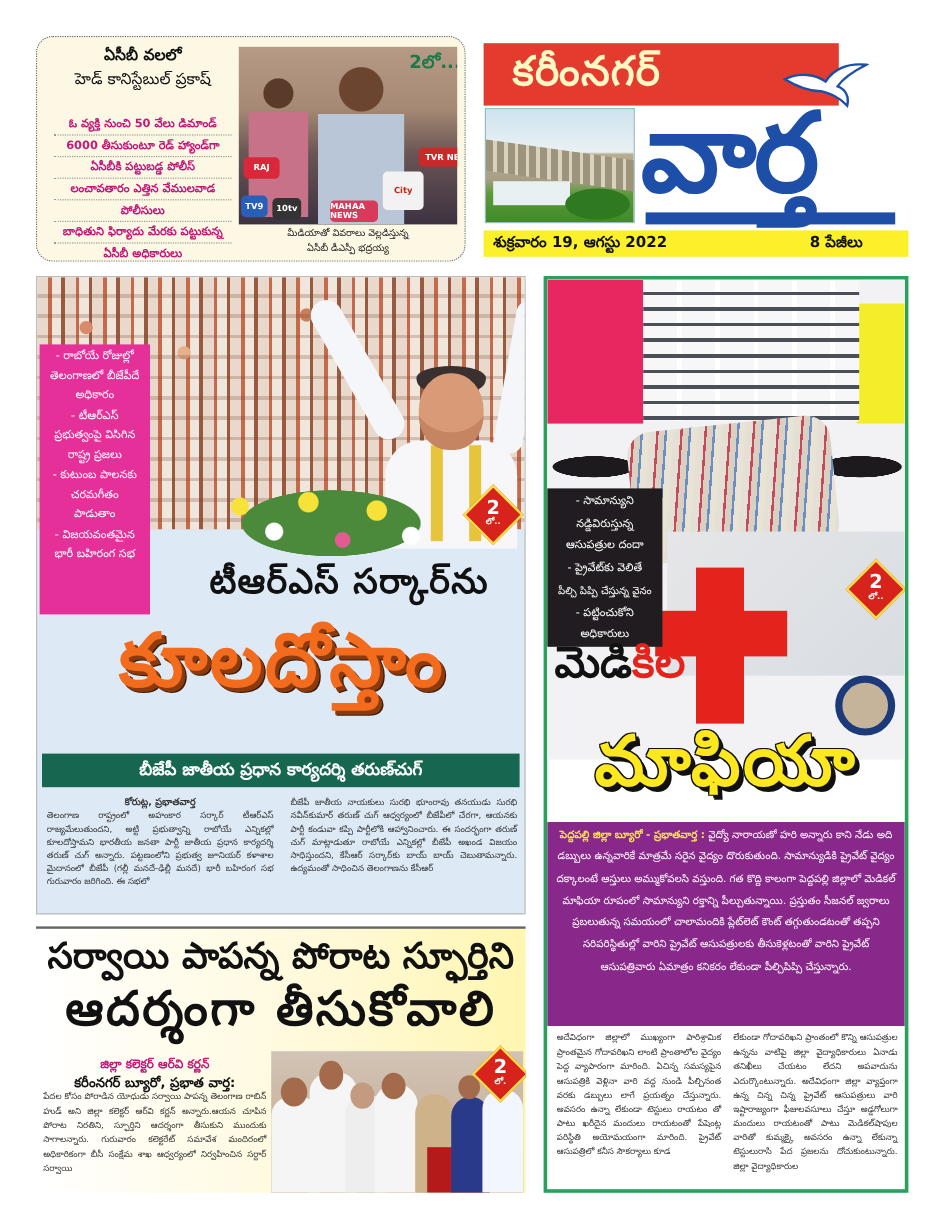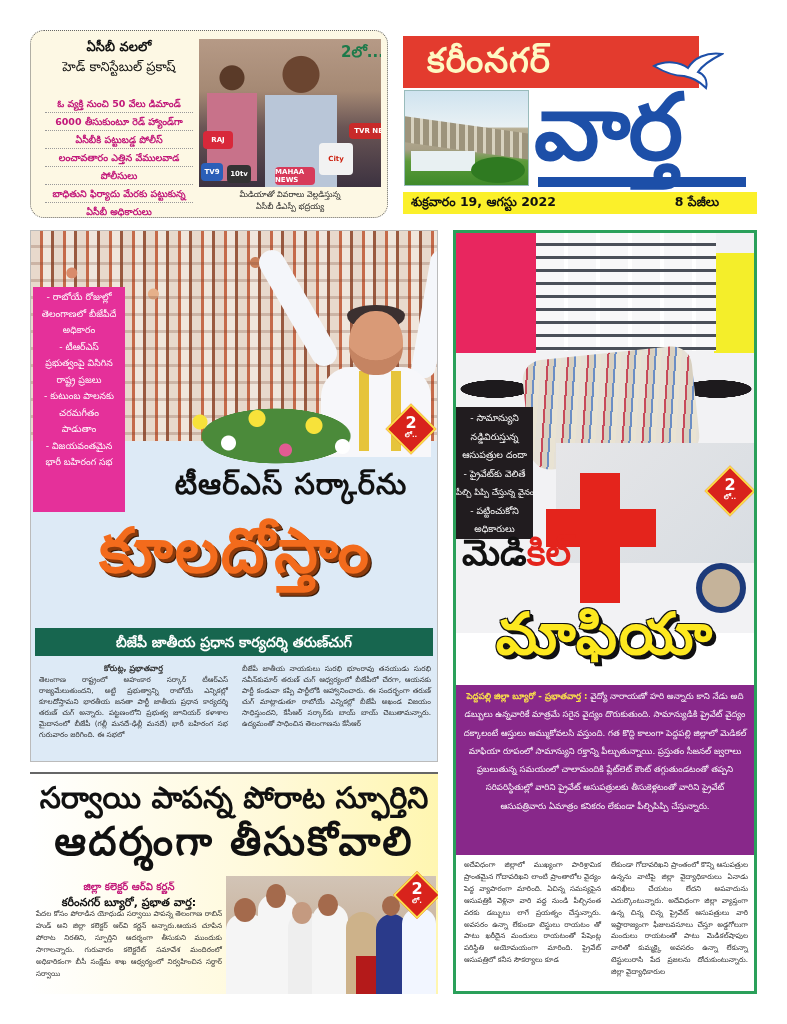--- a/index.html
+++ b/index.html
@@ -134,21 +134,21 @@
       radial-gradient(ellipse at 88% 55%, #1d1a1d 0 34px, transparent 35px); }
   .rs-money { position: absolute; left: 70px; top: 120px; width: 170px; height: 110px;
     background: repeating-linear-gradient(100deg, #e5e0d6 0 6px, #c74a5a 6px 8px, #d8d0c0 8px 13px, #6c8ec4 13px 15px, #e9e3d3 15px 20px);
     border-radius: 20px; transform: rotate(-6deg); }
   .rs-newsprint { position: absolute; left: 100px; top: 210px; width: 198px; height: 120px;
     background: linear-gradient(135deg, #e6e6e8, #d8dde2); }
   .rs-cross-v { position: absolute; left: 124px; top: 240px; width: 40px; height: 130px; background: #e4241c; }
   .rs-cross-h { position: absolute; left: 90px; top: 276px; width: 110px; height: 38px; background: #e4241c; }
   .rs-steth { position: absolute; left: 240px; top: 330px; width: 50px; height: 50px; border: 6px solid #1c3a7a;
     border-radius: 50%; background: #c5b39a; }
-  .dark-box { position: absolute; left: 0; top: 174px; width: 77px; height: 132px; background: #211c1f;
+  .dark-box { position: absolute; left: 0; top: 174px; width: 96px; height: 132px; background: #211c1f;
     color: #fff; text-align: center; font-size: 9.3px; line-height: 18.5px; padding-top: 2px; }
   .dark-box div { white-space: nowrap; }
   .rs-medical { position: absolute; left: 6px; top: 296px; font-size: 36px; font-weight: bold; white-space: nowrap;
     line-height: 48px; }
   .rs-medical .m1 { color: #111; }
   .rs-medical .m2 { color: #e4241c; }
   .rs-mafia { position: absolute; left: 0; top: 362px; width: 298px; text-align: center; font-size: 58px; font-weight: bold;
     color: #fde81f; white-space: nowrap; text-shadow: 3px 3px 0 #111, 4px 4px 0 #111, -1px -1px 0 #111, 1px -1px 0 #111, -1px 1px 0 #111;
     line-height: 78px; letter-spacing: 2px; }
   .rs-purple { position: absolute; left: 0; top: 452px; width: 298px; height: 170px; background: #88288a;

